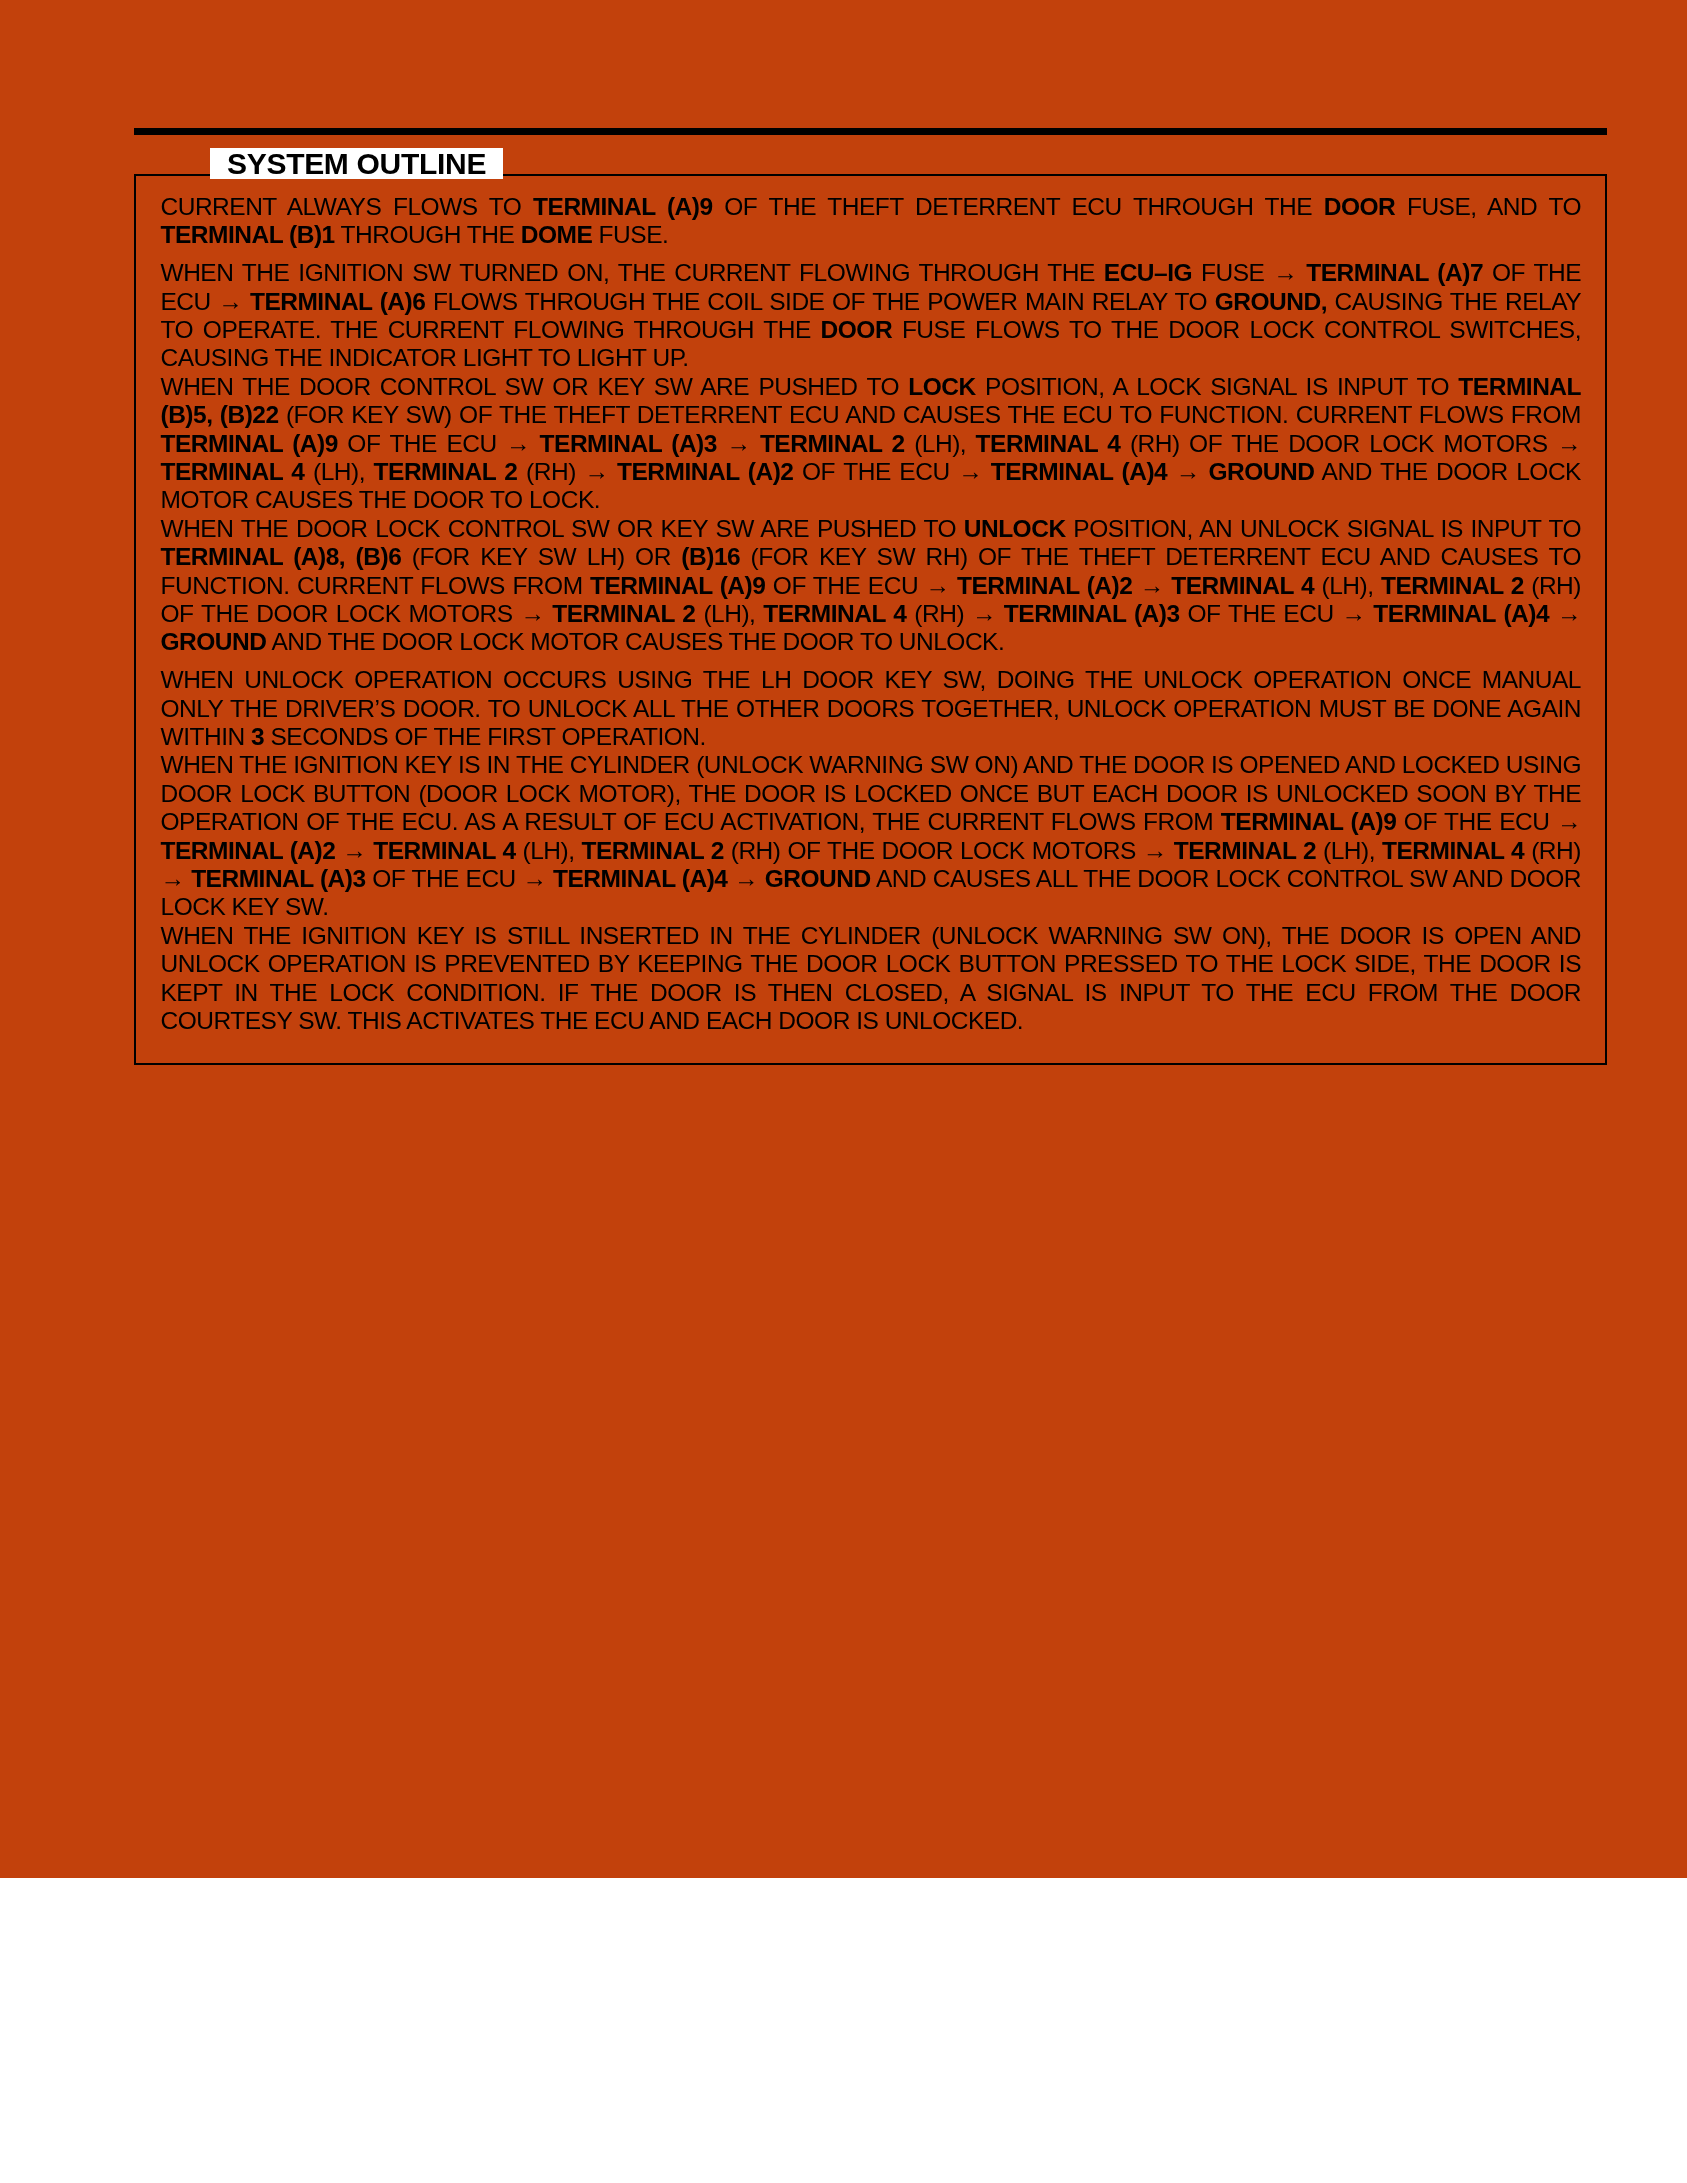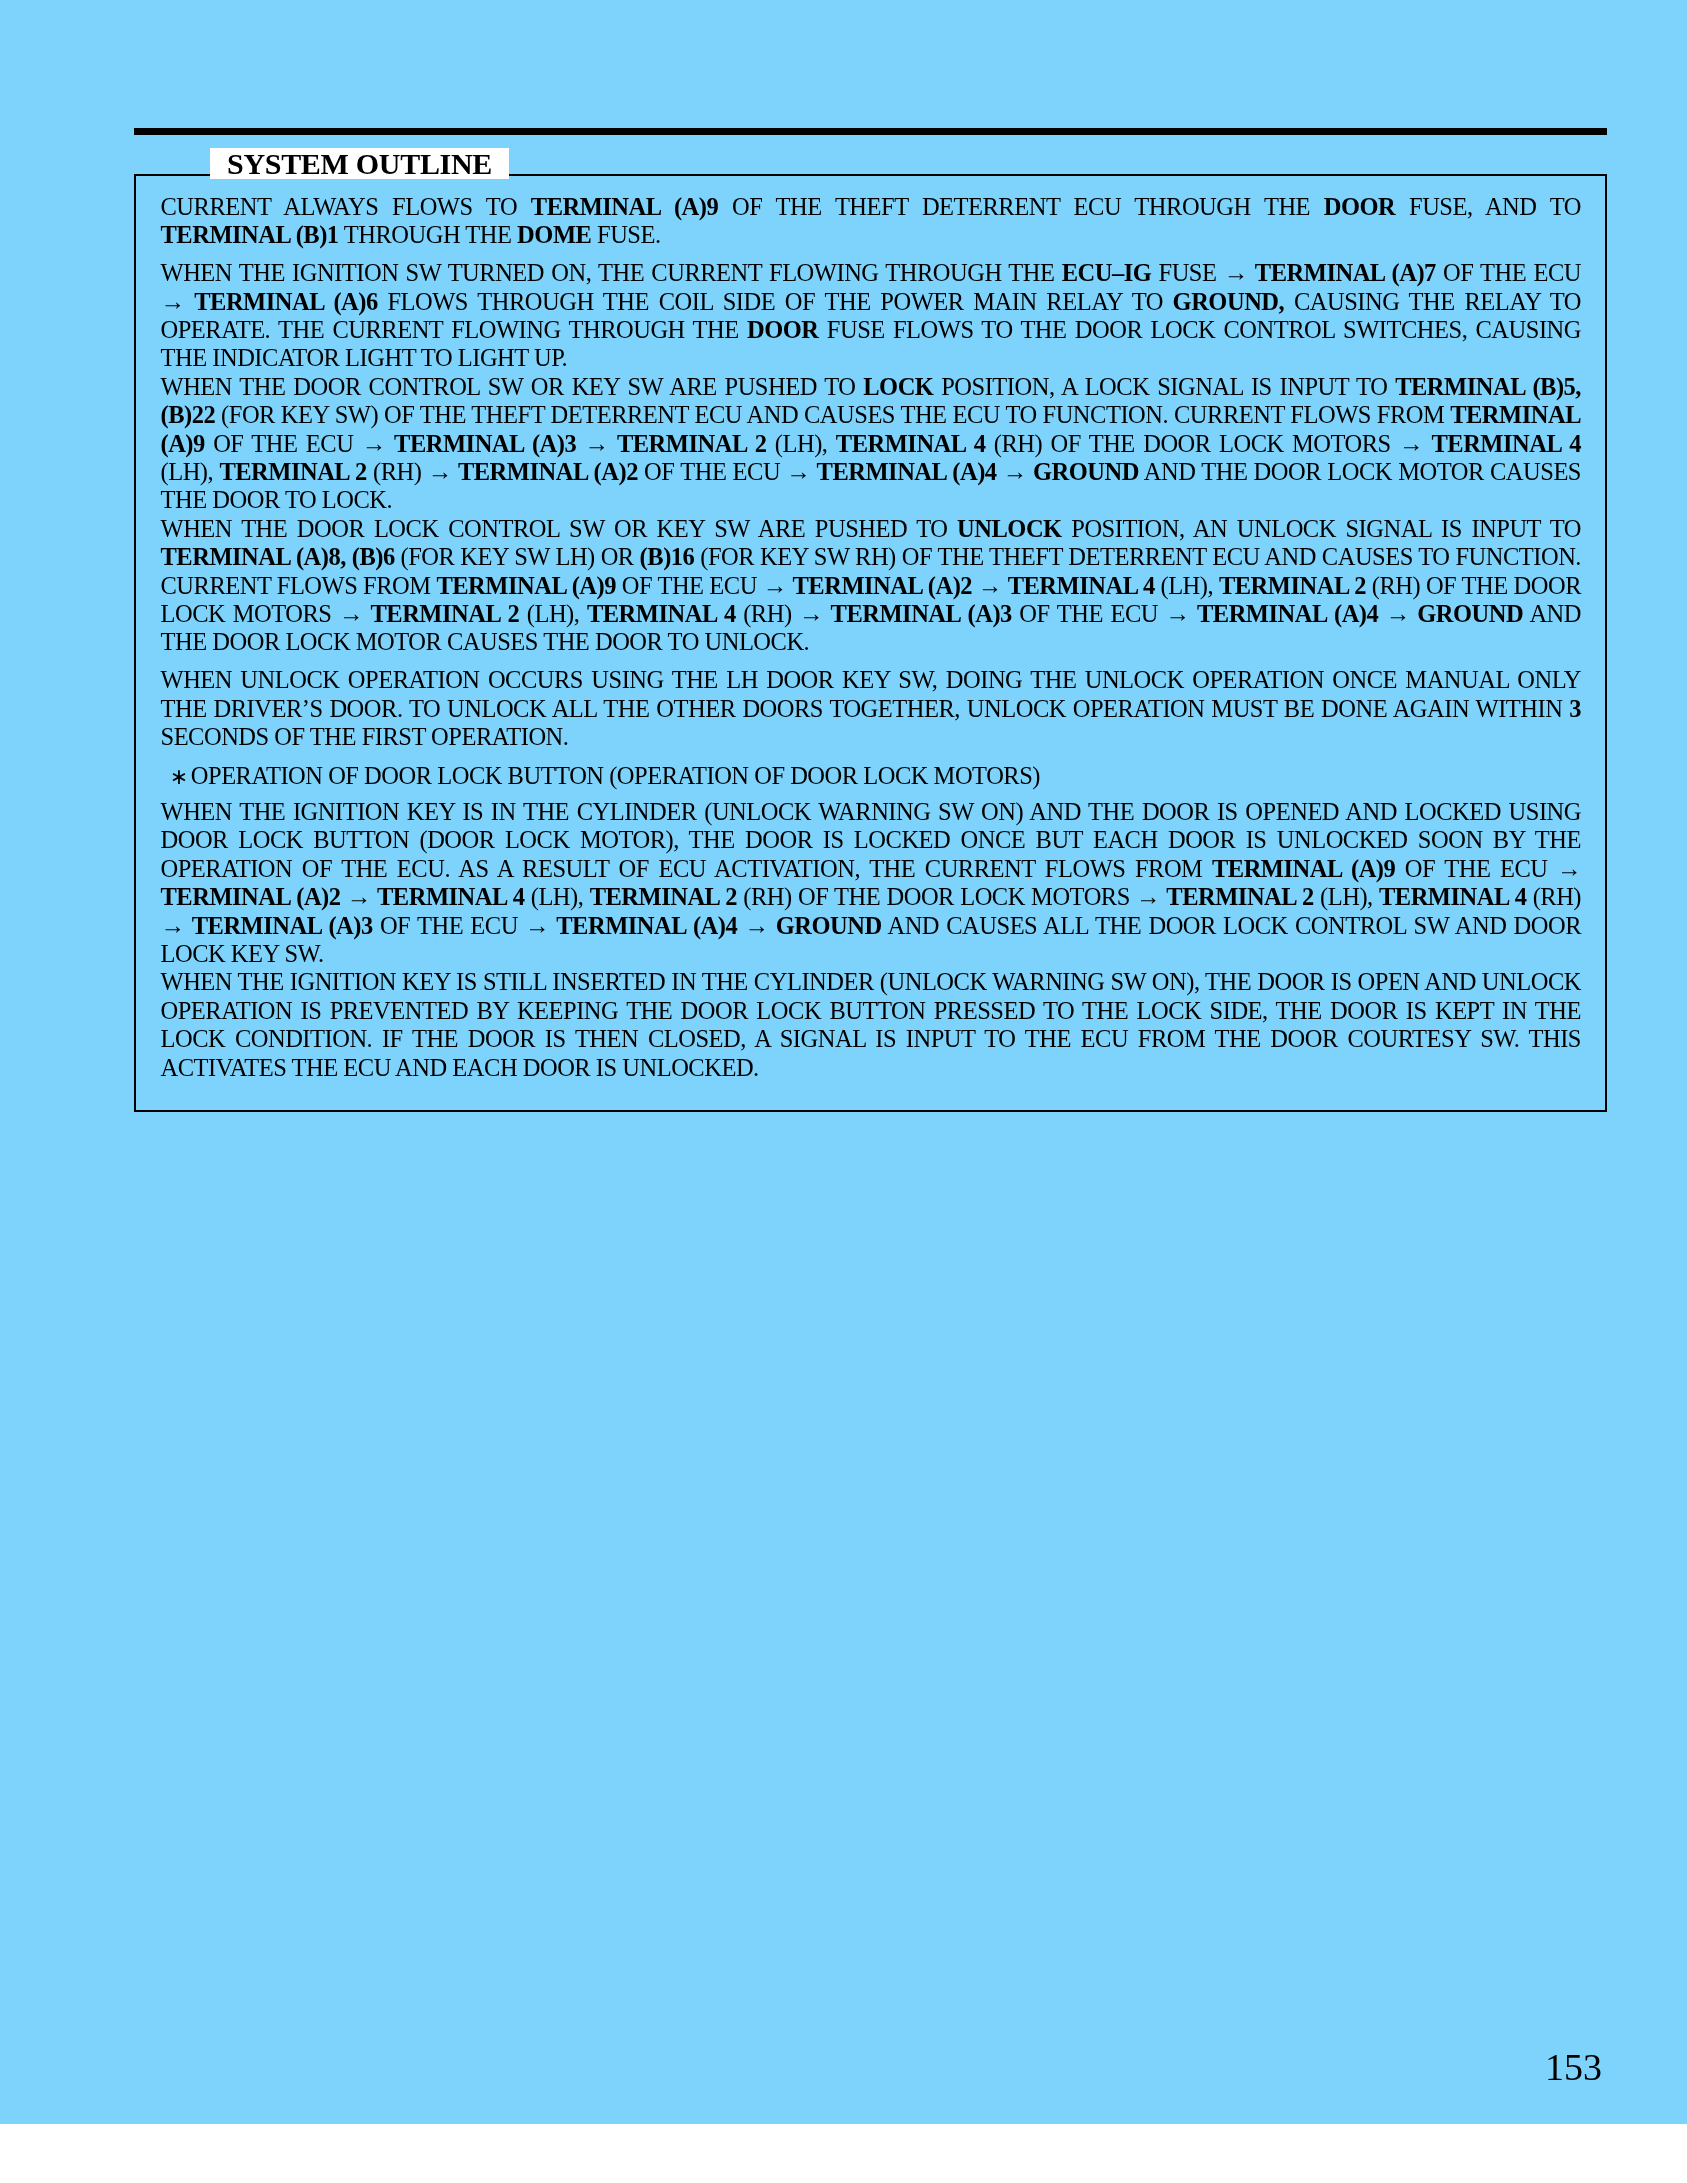--- a/index.html
+++ b/index.html
@@ -3,24 +3,24 @@
 <meta charset="utf-8">
 <style>
   html, body {
     margin: 0;
     padding: 0;
     background: #ffffff;
   }
   .page {
     position: relative;
     width: 1687px;
-    height: 2124px;
-    background: #7dd3fc;
+    height: 1878px;
+    background: #c2410c;
     color: #000000;
-    font-family: Liberation Serif, serif;
+    font-family: Liberation Sans, sans-serif;
     overflow: hidden;
   }
   .top-rule {
     position: absolute;
     left: 134px;
     top: 128px;
     width: 1473px;
     height: 7.3px;
     background: #000000;
   }
@@ -105,23 +105,20 @@
 
 
       <p class="body first"><span>WHEN THE DOOR CONTROL SW OR KEY SW ARE PUSHED TO </span><b>LOCK</b><span> POSITION, A LOCK SIGNAL IS INPUT TO </span><b>TERMINAL (B)5, (B)22</b><span> (FOR KEY SW) OF THE THEFT DETERRENT ECU AND CAUSES THE ECU TO FUNCTION. CURRENT FLOWS FROM </span><b>TERMINAL (A)9</b><span> OF THE ECU → </span><b>TERMINAL (A)3</b><span> → </span><b>TERMINAL 2</b><span> (LH), </span><b>TERMINAL 4</b><span> (RH) OF THE DOOR LOCK MOTORS → </span><b>TERMINAL 4</b><span> (LH), </span><b>TERMINAL 2</b><span> (RH) → </span><b>TERMINAL (A)2</b><span> OF THE ECU → </span><b>TERMINAL (A)4</b><span> → </span><b>GROUND</b><span> AND THE DOOR LOCK MOTOR CAUSES THE DOOR TO LOCK.</span></p>
 
 
       <p class="body first"><span>WHEN THE DOOR LOCK CONTROL SW OR KEY SW ARE PUSHED TO </span><b>UNLOCK</b><span> POSITION, AN UNLOCK SIGNAL IS INPUT TO </span><b>TERMINAL (A)8, (B)6</b><span> (FOR KEY SW LH) OR </span><b>(B)16</b><span> (FOR KEY SW RH) OF THE THEFT DETERRENT ECU AND CAUSES TO FUNCTION. CURRENT FLOWS FROM </span><b>TERMINAL (A)9</b><span> OF THE ECU → </span><b>TERMINAL (A)2</b><span> → </span><b>TERMINAL 4</b><span> (LH), </span><b>TERMINAL 2</b><span> (RH) OF THE DOOR LOCK MOTORS → </span><b>TERMINAL 2</b><span> (LH), </span><b>TERMINAL 4</b><span> (RH) → </span><b>TERMINAL (A)3</b><span> OF THE ECU → </span><b>TERMINAL (A)4</b><span> → </span><b>GROUND</b><span> AND THE DOOR LOCK MOTOR CAUSES THE DOOR TO UNLOCK.</span></p>
 
       <p class="body"><span>WHEN UNLOCK OPERATION OCCURS USING THE LH DOOR KEY SW, DOING THE UNLOCK OPERATION ONCE MANUAL ONLY THE DRIVER’S DOOR. TO UNLOCK ALL THE OTHER DOORS TOGETHER, UNLOCK OPERATION MUST BE DONE AGAIN WITHIN </span><b>3</b><span> SECONDS OF THE FIRST OPERATION.</span></p>
 
 
-      <div class="bullet">
-        <span class="star">∗</span><span class="btxt">OPERATION OF DOOR LOCK BUTTON (OPERATION OF DOOR LOCK MOTORS)</span>
-      </div>
 
       <p class="body first"><span>WHEN THE IGNITION KEY IS IN THE CYLINDER (UNLOCK WARNING SW ON) AND THE DOOR IS OPENED AND LOCKED USING DOOR LOCK BUTTON (DOOR LOCK MOTOR), THE DOOR IS LOCKED ONCE BUT EACH DOOR IS UNLOCKED SOON BY THE OPERATION OF THE ECU. AS A RESULT OF ECU ACTIVATION, THE CURRENT FLOWS FROM </span><b>TERMINAL (A)9</b><span> OF THE ECU → </span><b>TERMINAL (A)2</b><span> → </span><b>TERMINAL 4</b><span> (LH), </span><b>TERMINAL 2</b><span> (RH) OF THE DOOR LOCK MOTORS → </span><b>TERMINAL 2</b><span> (LH), </span><b>TERMINAL 4</b><span> (RH) → </span><b>TERMINAL (A)3</b><span> OF THE ECU → </span><b>TERMINAL (A)4</b><span> → </span><b>GROUND</b><span> AND CAUSES ALL THE DOOR LOCK CONTROL SW AND DOOR LOCK KEY SW.</span></p>
 
 
       <p class="body first"><span>WHEN THE IGNITION KEY IS STILL INSERTED IN THE CYLINDER (UNLOCK WARNING SW ON), THE DOOR IS OPEN AND UNLOCK OPERATION IS PREVENTED BY KEEPING THE DOOR LOCK BUTTON PRESSED TO THE LOCK SIDE, THE DOOR IS KEPT IN THE LOCK CONDITION. IF THE DOOR IS THEN CLOSED, A SIGNAL IS INPUT TO THE ECU FROM THE DOOR COURTESY SW. THIS ACTIVATES THE ECU AND EACH DOOR IS UNLOCKED.</span></p>
 
     </div>
   </div>
 
   <div class="page-number">153</div>

